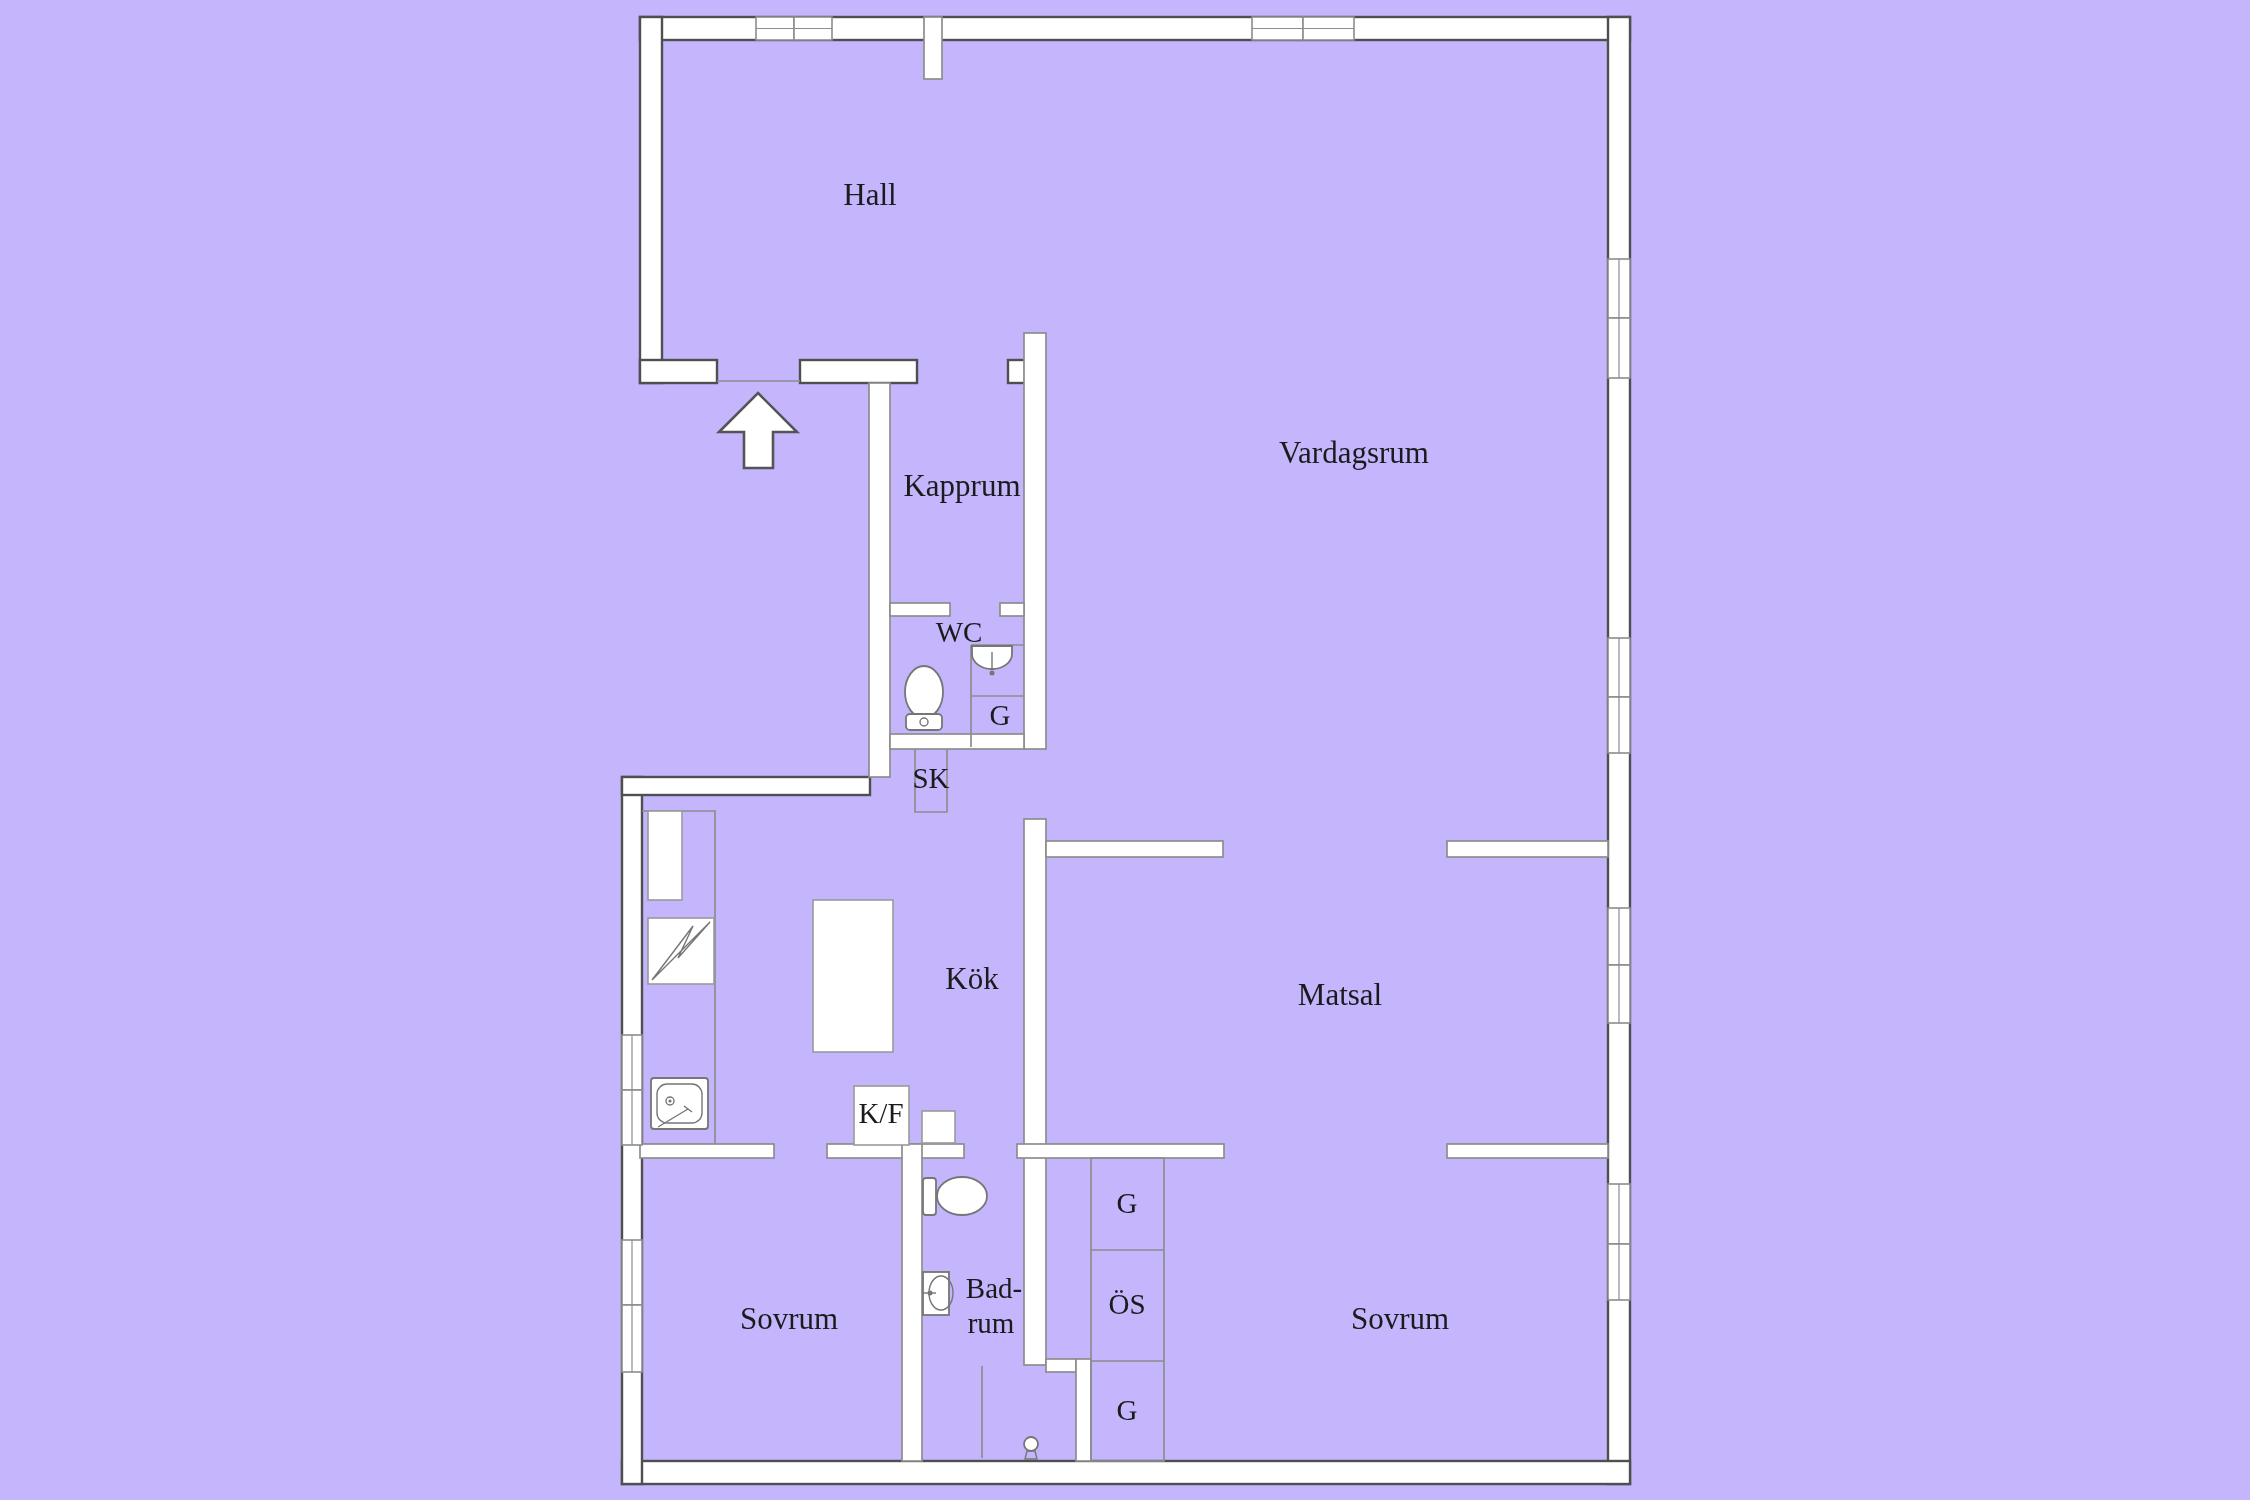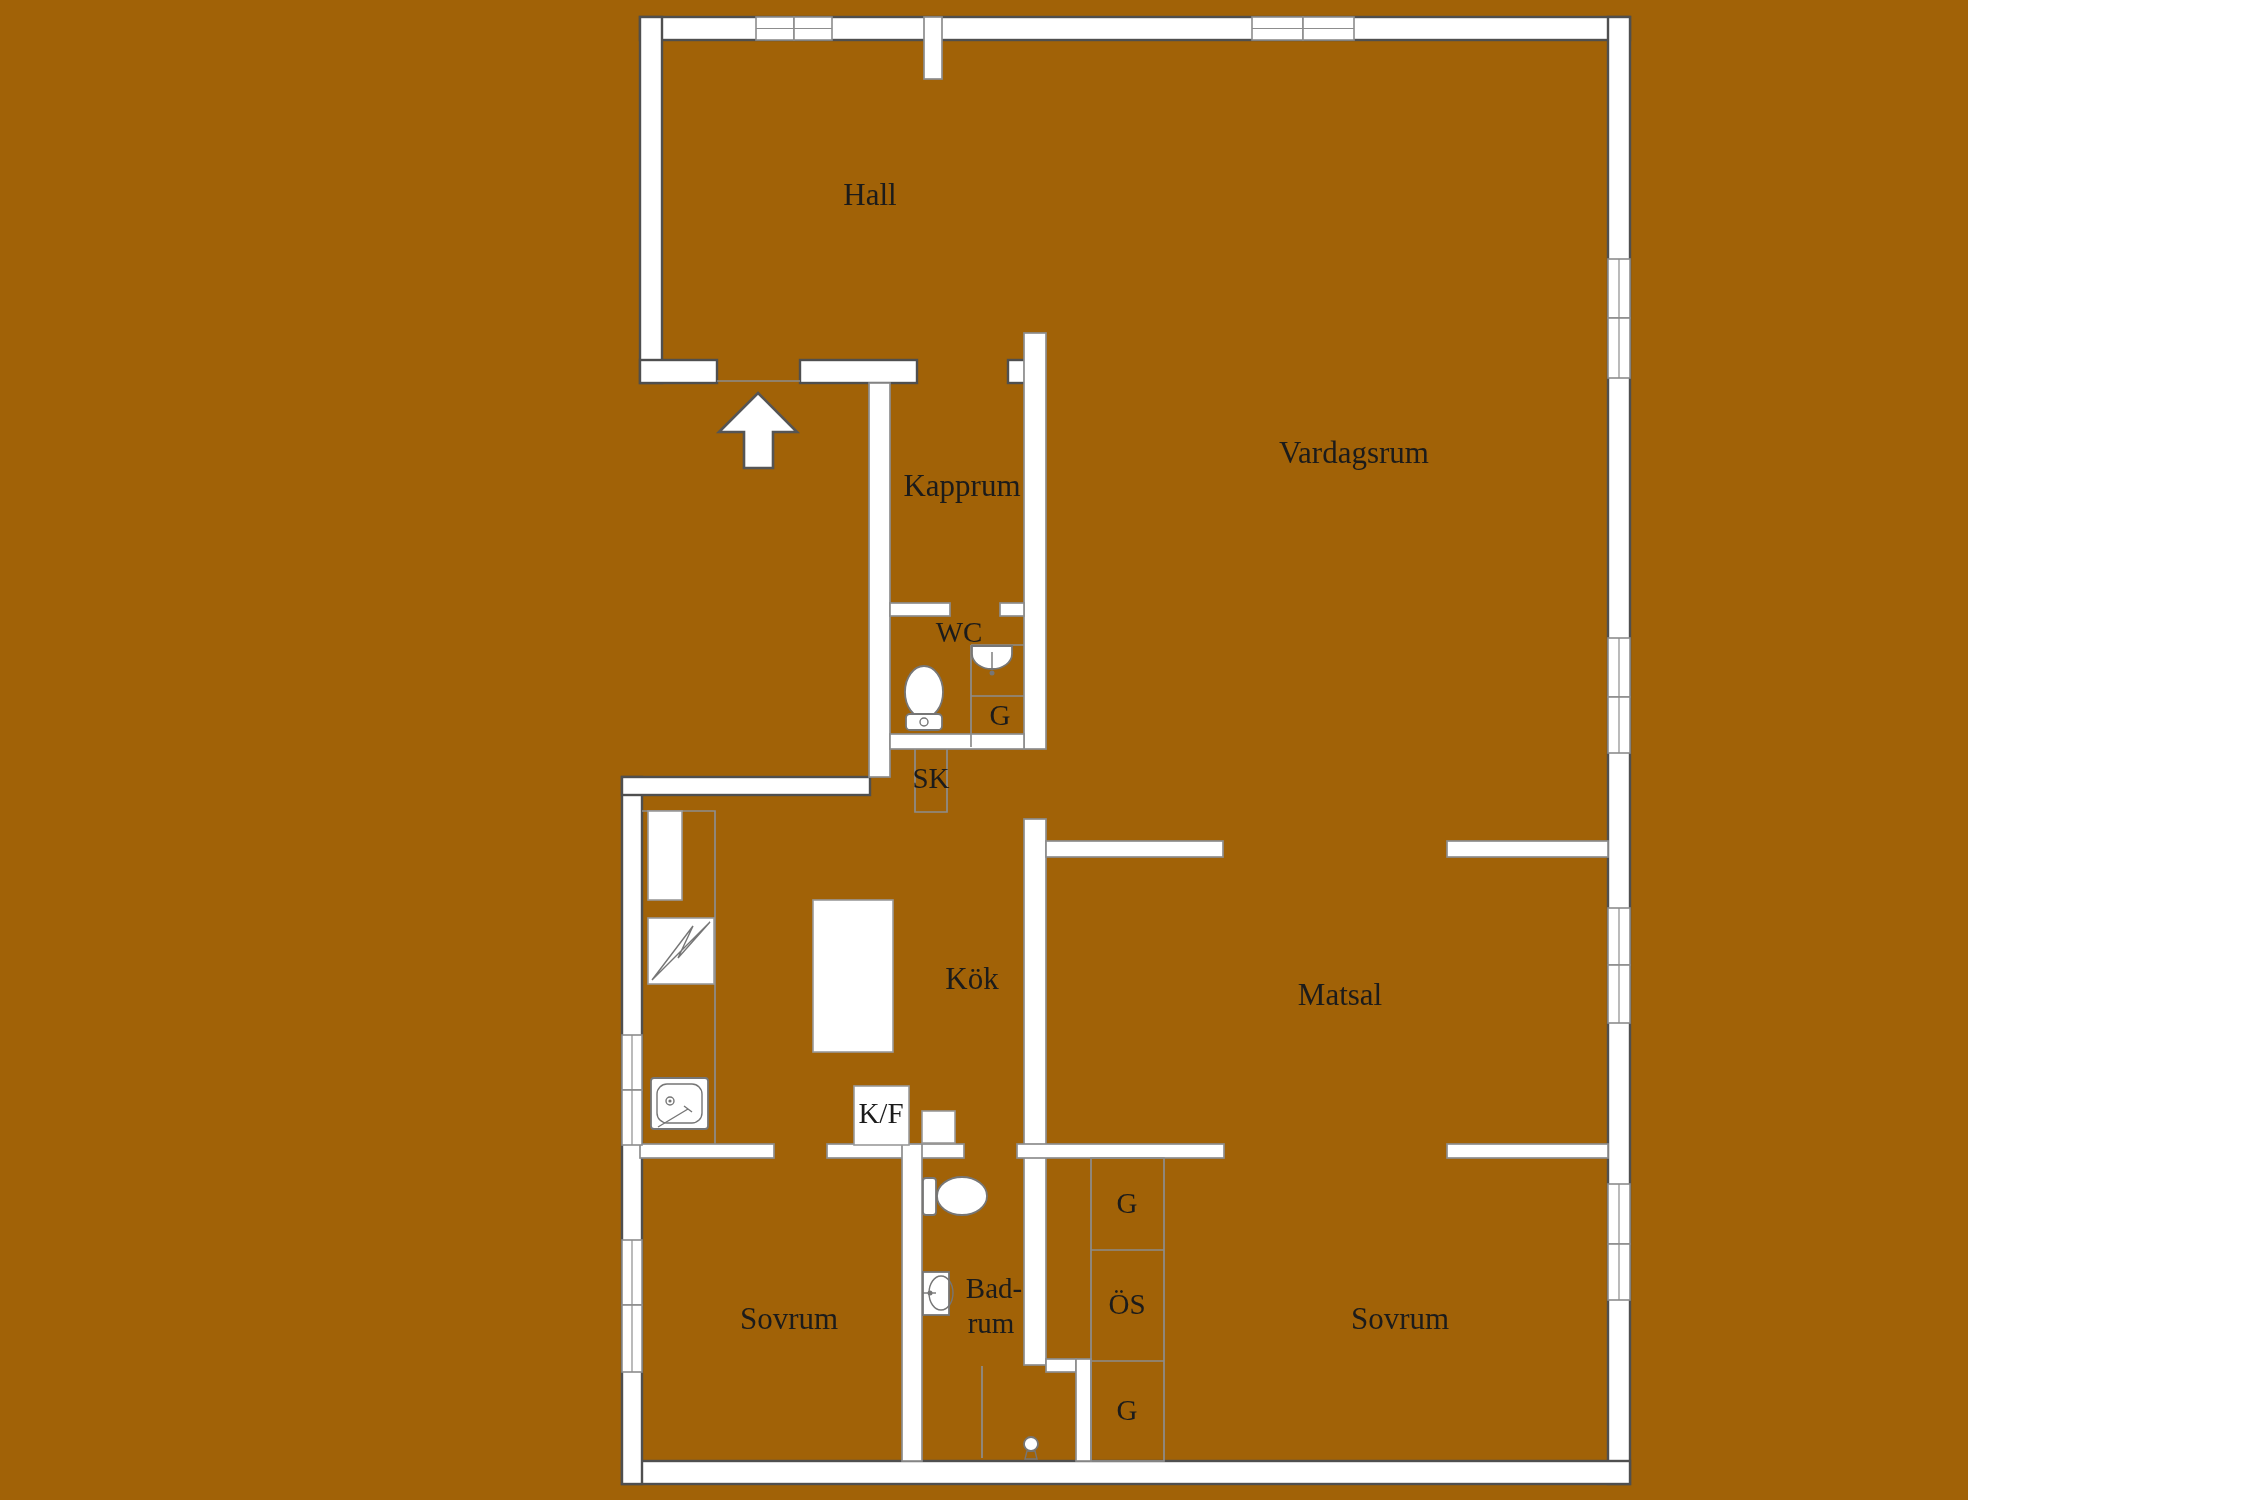--- a/index.html
+++ b/index.html
@@ -1,19 +1,19 @@
 <!DOCTYPE html>
 <html><head>
 <meta charset="utf-8">
 <style>
   html,body{margin:0;padding:0;background:#ffffff;}
   .stage{
     position:relative;
-    width:1968px;height:1500px;
-    background:#a16207;
+    width:2250px;height:1500px;
+    background:#c4b5fd;
     font-family:"Liberation Serif","DejaVu Serif",serif;
   }
   svg{position:absolute;left:0;top:0;}
   .wall-outer{fill:#ffffff;stroke:#4f4f4f;stroke-width:2.4;}
   .wall-inner{fill:#ffffff;stroke:#8d8d8d;stroke-width:1.7;}
   .thinline{fill:none;stroke:#8d8d8d;stroke-width:1.7;}
   .furn{fill:#ffffff;stroke:#9a9a9a;stroke-width:1.6;}
   .fix{fill:#ffffff;stroke:#767676;stroke-width:1.8;}
   .fixthin{fill:none;stroke:#767676;stroke-width:1.4;}
   .win{fill:#ffffff;stroke:#8d8d8d;stroke-width:1.6;}

